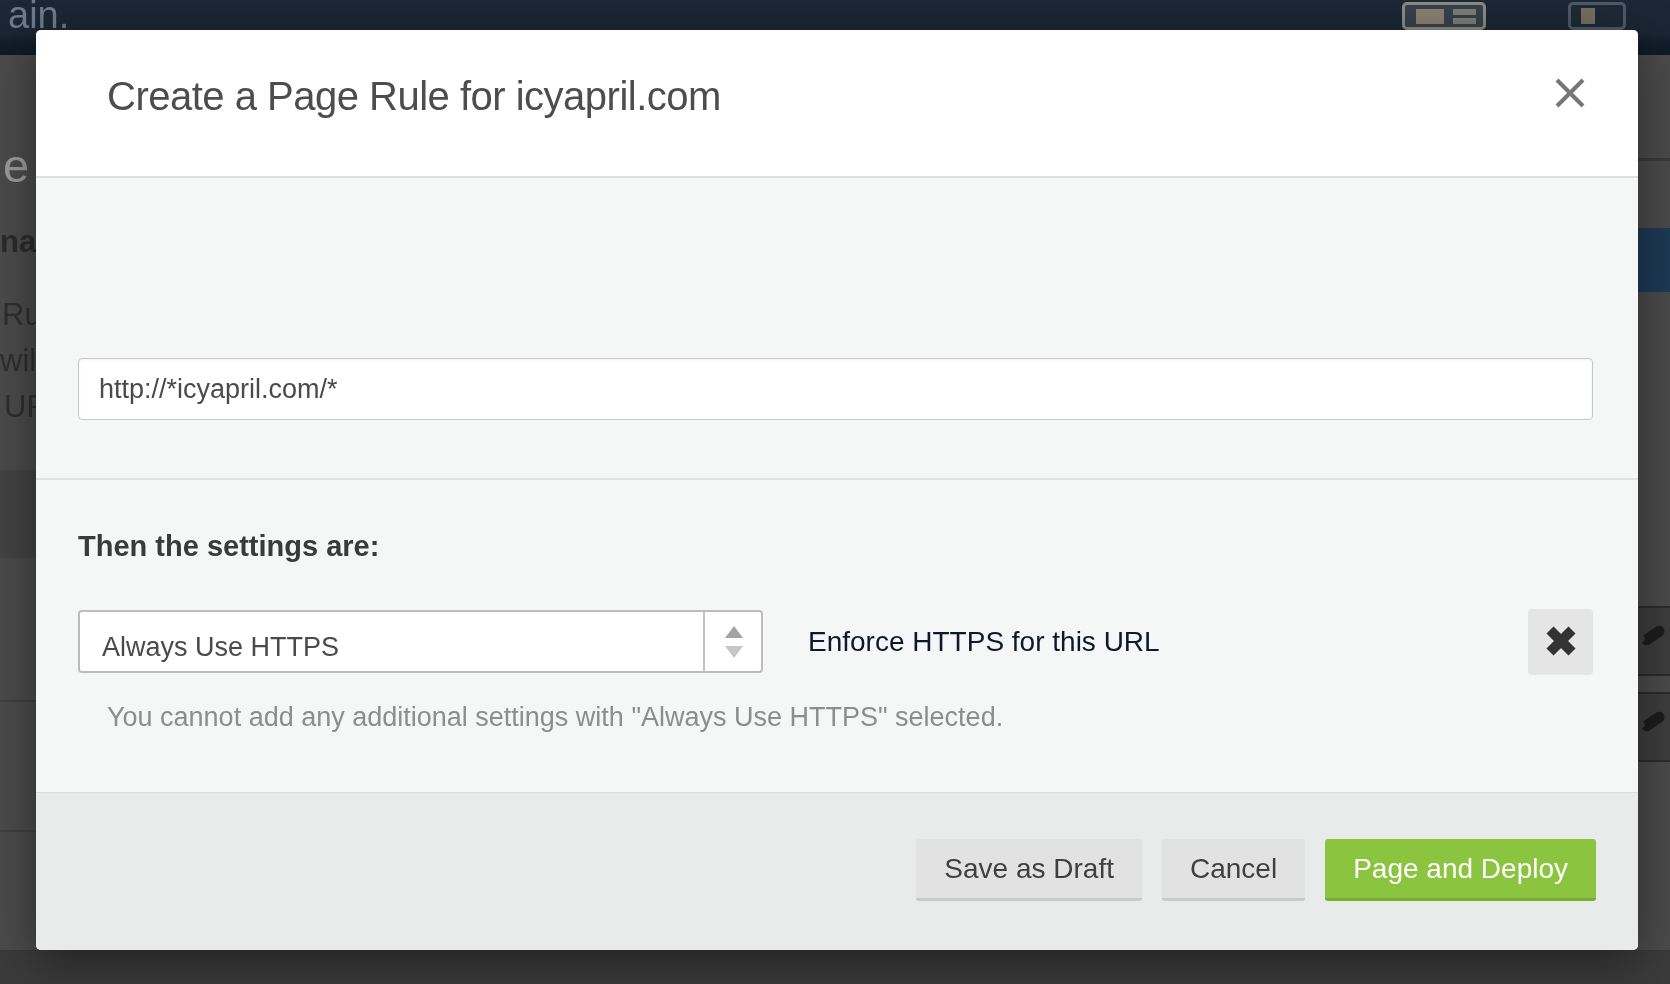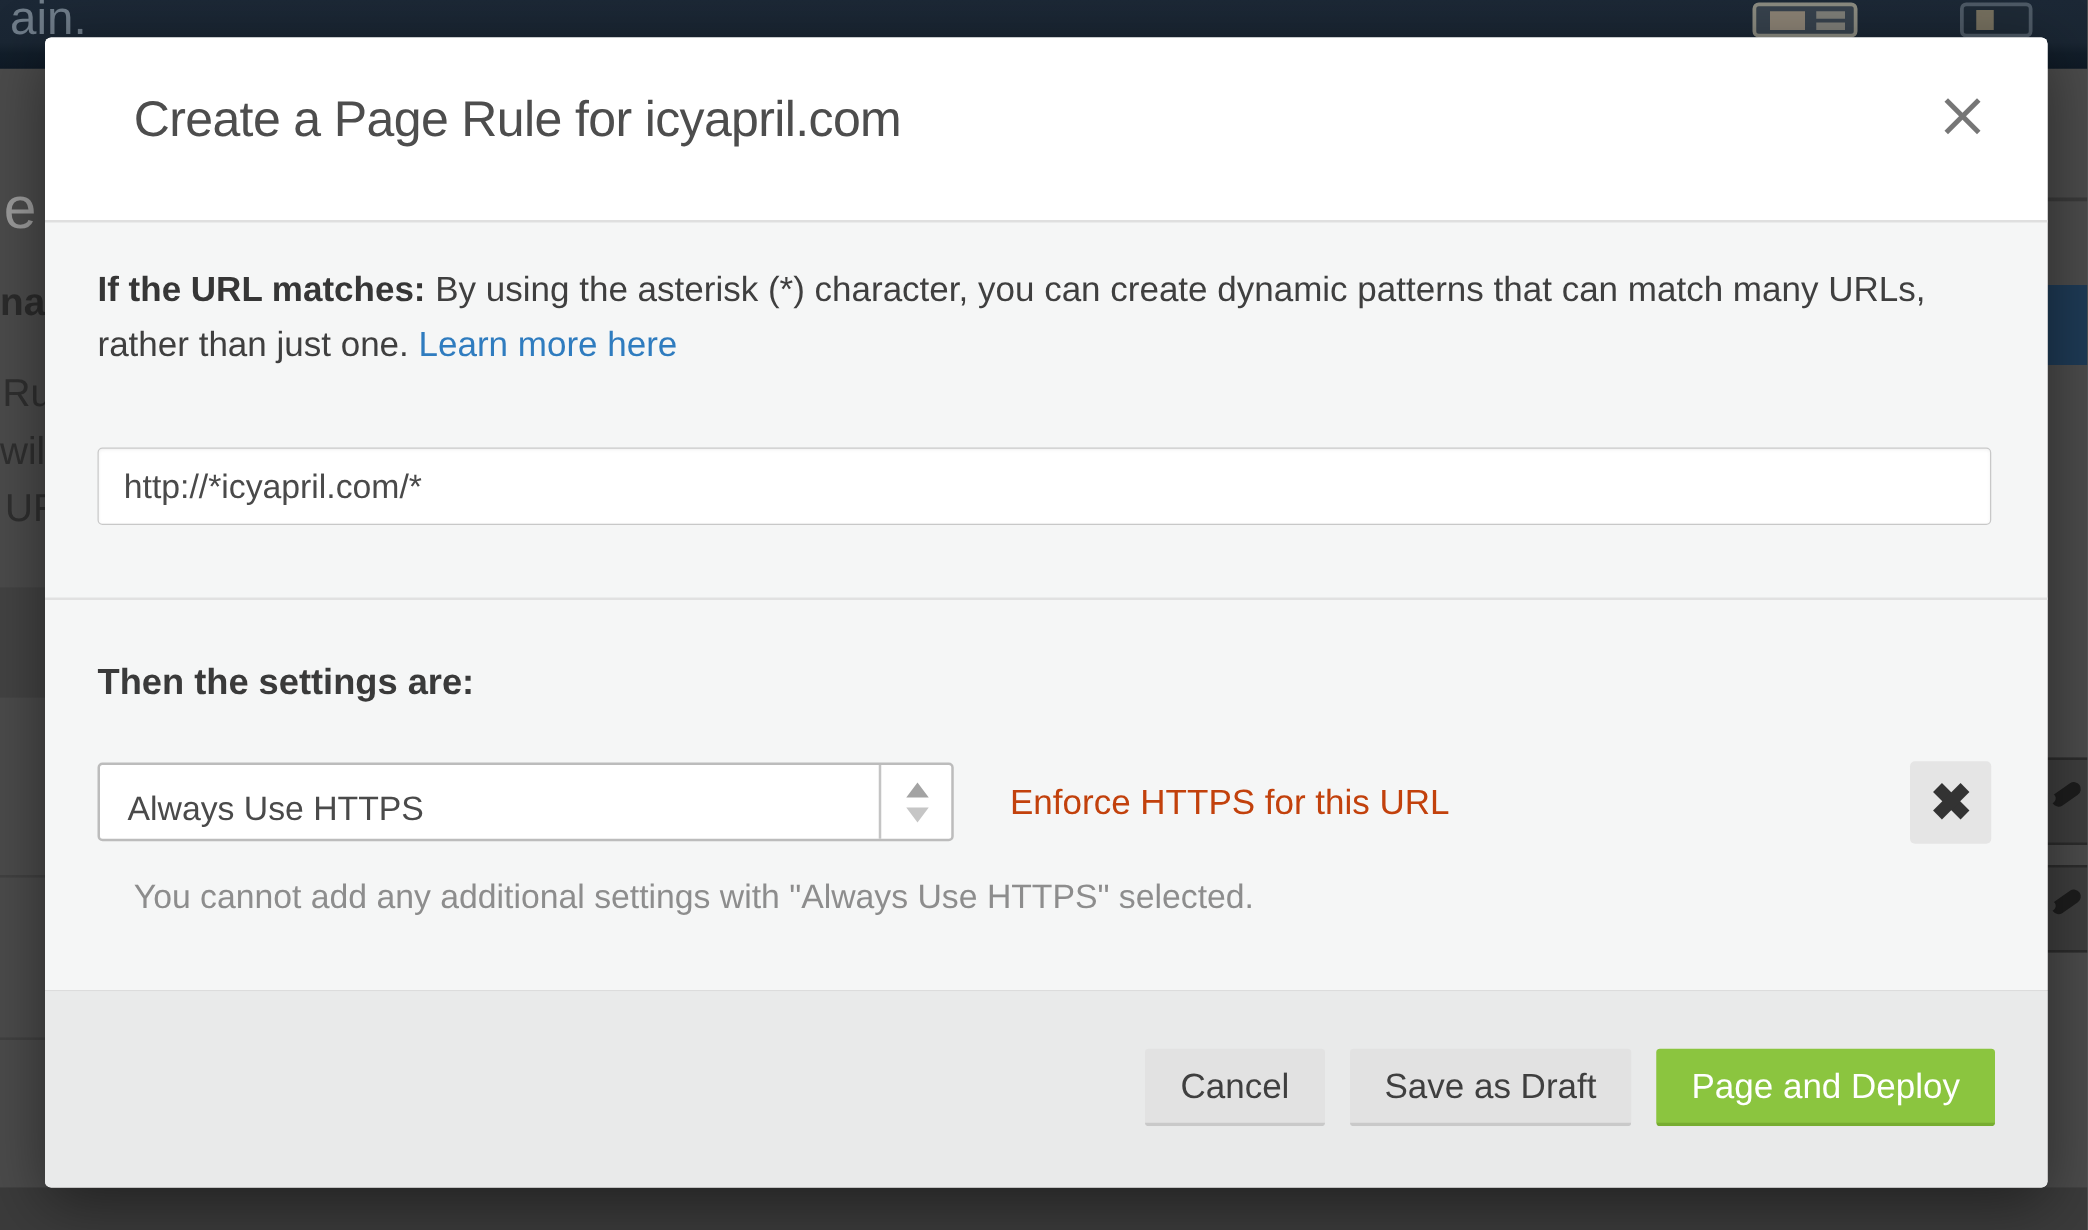--- a/index.html
+++ b/index.html
@@ -68,21 +68,21 @@
   .select-label{position:absolute;left:22px;top:6px;line-height:59px;font-size:27px;color:#4a4a4a;}
   .select-stepper{position:absolute;right:0;top:0;width:58px;height:100%;
                   border-left:2px solid #c4c4c4;}
   .tri-up{position:absolute;left:20px;top:14px;width:0;height:0;
           border-left:9px solid transparent;border-right:9px solid transparent;
           border-bottom:12px solid #a3a3a3;}
   .tri-down{position:absolute;left:20px;bottom:13px;width:0;height:0;
             border-left:9px solid transparent;border-right:9px solid transparent;
             border-top:12px solid #c6c6c6;}
   .setting-desc{position:absolute;left:772px;top:432px;height:63px;line-height:63px;
-                font-size:28px;color:#c2410c;}
+                font-size:28px;color:#0f172a;}
   .remove-btn{position:absolute;left:1492px;top:431px;width:65px;height:66px;background:#e5e5e5;
               border:none;border-radius:4px;cursor:pointer;padding:0;}
   .setting-note{position:absolute;left:42px;top:524px;font-size:27px;color:#8d8d8d;margin-left:29px;}
   .modal-footer{position:absolute;left:0;bottom:0;width:100%;height:158px;background:#e9eaea;
                 border-top:1px solid #dcdcdc;border-radius:0 0 5px 5px;}
   .footer-buttons{position:absolute;right:42px;top:46px;display:flex;gap:20px;}
   .btn{height:62px;padding:0 28px;font-family:"Liberation Sans",sans-serif;font-size:28px;
        border:none;border-radius:3px;cursor:pointer;}
   .btn-gray{background:#e2e2e2;color:#3f3f3f;border-bottom:3px solid #c9c9c9;}
   .btn-green{background:#8bc53f;color:#fff;border-bottom:3px solid #77ad31;}
@@ -132,23 +132,20 @@
           <svg width="44" height="44" viewBox="0 0 44 44">
             <line x1="9" y1="9" x2="35" y2="35" stroke="#767676" stroke-width="4"></line>
             <line x1="35" y1="9" x2="9" y2="35" stroke="#767676" stroke-width="4"></line>
           </svg>
         </span>
       </button>
     </div>
 
     <div class="modal-body">
 
-      <div class="url-para">
-        <b>If the URL matches:</b><span> By using the asterisk (*) character, you can create dynamic patterns that can match many URLs, rather than just one. </span><a class="learn-link">Learn more here</a>
-      </div>
 
       <input class="url-input" type="text" value="http://*icyapril.com/*" style="">
 
       <div class="section-divider"></div>
 
       <div class="settings-heading">Then the settings are:</div>
 
       <div class="setting-select">
         <div class="select-label">Always Use HTTPS</div>
         <div class="select-stepper">
@@ -166,20 +163,20 @@
             <line x1="28" y1="6" x2="6" y2="28" stroke="#333333" stroke-width="10"></line>
           </svg>
         </span>
       </button>
 
       <div class="setting-note">You cannot add any additional settings with "Always Use HTTPS" selected.</div>
     </div>
 
     <div class="modal-footer">
       <div class="footer-buttons">
+        <button class="btn btn-gray">Save as Draft</button>
         <button class="btn btn-gray">Cancel</button>
-        <button class="btn btn-gray">Save as Draft</button>
         <button class="btn btn-green">Page and Deploy</button>
       </div>
     </div>
 
   </div>
 </div>
 
 </body></html>

